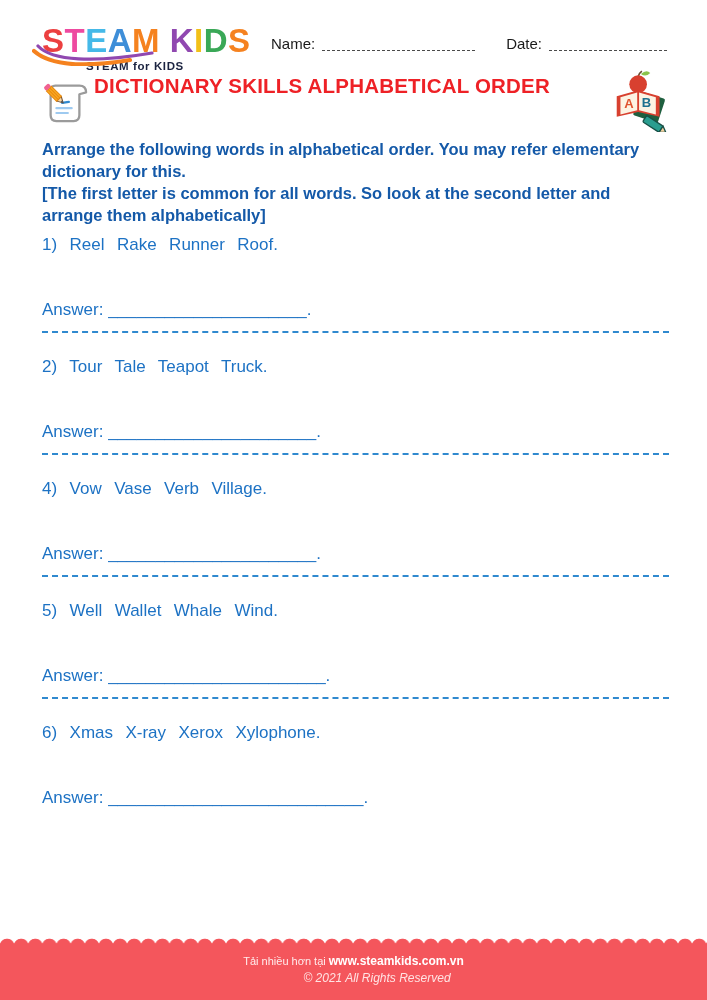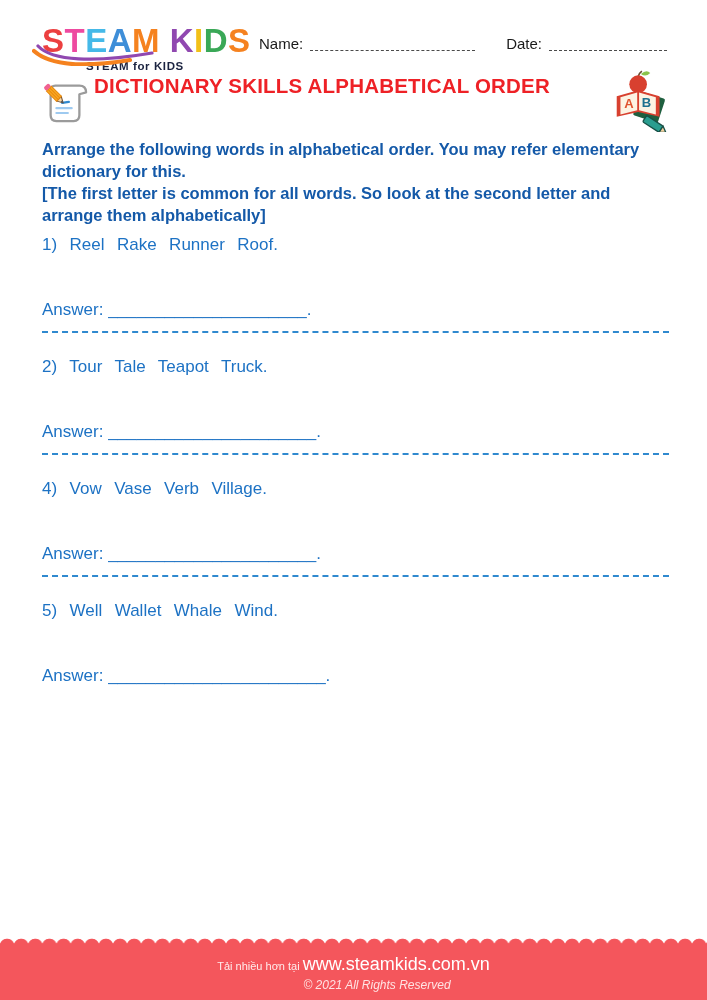--- a/index.html
+++ b/index.html
@@ -11,21 +11,21 @@
   }
   .page { padding:24px 40px 0 42px; }
 
   
   .header { display:flex; align-items:flex-start; }
   .logo { position:relative; flex:0 0 auto; width:205px; }
   .logo-text { font-size:33px; font-weight:800; line-height:1; letter-spacing:.5px; white-space:pre; }
   .logo-swoosh { position:absolute; left:-10px; top:20px; }
   .logo-sub { font-size:11.5px; font-weight:700; color:#1b2340; letter-spacing:.6px; margin:3px 0 0 44px; white-space:nowrap; }
 
-  .name-date { flex:1; display:flex; gap:31px; margin:12px 0 0 12px; font-size:15px; color:#1a1a1a; }
+  .name-date { flex:1; display:flex; gap:31px; margin:12px 0 0 24px; font-size:15px; color:#1a1a1a; }
   .nd-field { display:flex; align-items:flex-end; gap:7px; }
   .nd-field.name { flex:1; }
   .nd-label { line-height:1.1; }
   .nd-line { border-bottom:1.6px dashed #4a4a4a; height:5px; margin-bottom:2px; }
   .name-line { flex:1; }
   .date-line { width:118px; }
 
   
   .title-row { display:flex; margin-top:2px; height:52px; }
   .title-icon { flex:0 0 auto; margin-top:2px; }
@@ -50,21 +50,21 @@
   .scallops {
     position:absolute; left:0; bottom:54px; width:707px; height:9px;
     background-image:radial-gradient(circle at 7.07px 9px, var(--footer-color,#f4565c) 7px, rgba(255,255,255,0) 7.7px);
     background-size:14.14px 9px; background-repeat:repeat-x;
   }
   .band {
     position:absolute; left:0; bottom:0; width:707px; height:54px;
     background:var(--footer-color,#f4565c); text-align:center; color:#fff;
   }
   .band .line1 { margin-top:8px; font-size:11px; color:#ffecec; }
-  .band .line1 .site { font-size:18px; font-weight:400; color:#ffffff; }
+  .band .line1 .site { font-size:12px; font-weight:700; color:#ffffff; }
   .band .line2 { margin-top:3px; font-size:12px; font-style:italic; color:#ffe3e3;padding-left:47px; }
 </style>
 </head>
 <body>
 
 <div class="page">
 
   <div class="header">
     <div class="logo">
       <span class="logo-swoosh">
@@ -147,20 +147,24 @@
       <div class="q-block">
         <div class="q-text">4)  Vow  Vase  Verb  Village.</div>
         <div class="q-answer"><span>Answer: </span><span>______________________.</span></div>
         <div class="separator"></div>
       </div>
       <div class="q-block">
         <div class="q-text">5)  Well  Wallet  Whale  Wind.</div>
         <div class="q-answer"><span>Answer: </span><span>_______________________.</span></div>
         <div class="separator"></div>
       </div>
+      <div class="q-block">
+        <div class="q-text">6)  Xmas  X-ray  Xerox  Xylophone.</div>
+        <div class="q-answer"><span>Answer: </span><span>___________________________.</span></div>
+      </div>
     </div>
 
 </div>
 
 <div class="scallops"></div>
 <footer class="band">
   <div class="line1">
     <span>Tải nhiều hơn tại </span><span class="site">www.steamkids.com.vn</span>
   </div>
   <div class="line2">© 2021 All Rights Reserved</div>

